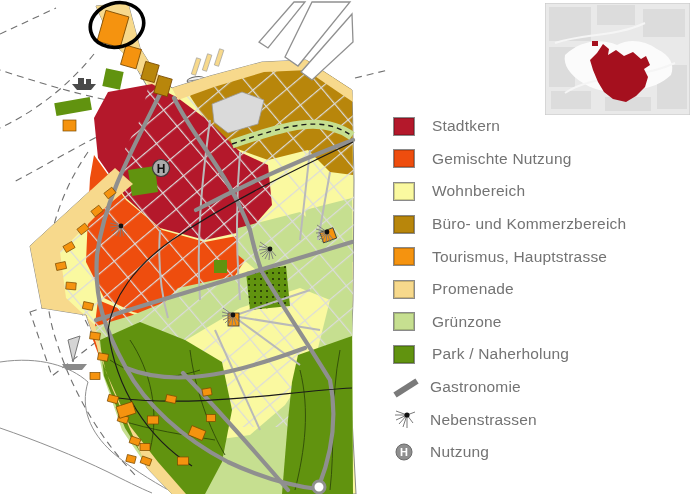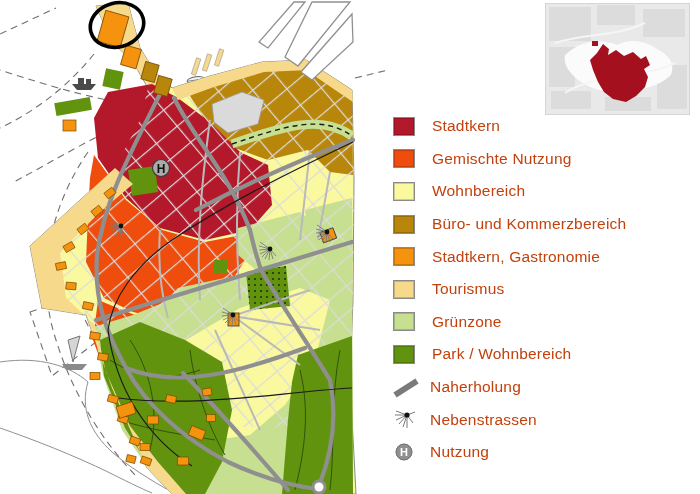--- a/index.html
+++ b/index.html
@@ -5,21 +5,21 @@
   html,body{margin:0;padding:0;background:#fff;}
   .stage{position:relative;width:700px;height:494px;background:#ffffff;overflow:hidden;
          font-family:"Liberation Sans",sans-serif;}
   .map-svg{position:absolute;left:0;top:0;}
   .inset-svg{position:absolute;left:545px;top:3px;}
   .legend{position:absolute;left:393px;top:110px;width:300px;}
   .lrow{display:flex;align-items:center;height:32.6px;gap:17px;}
   .swatch{width:20px;height:17px;border:1px solid #8a8a8a;box-shadow:inset 0 0 0 1px rgba(0,0,0,.18);
           flex:0 0 auto;}
   .licon{width:26px;height:22px;flex:0 0 auto;display:flex;align-items:center;justify-content:center;margin-right:-6px;}
-  .llabel{font-size:15.5px;color:#c2410c;white-space:nowrap;letter-spacing:.2px;}
+  .llabel{font-size:15.5px;color:#737373;white-space:nowrap;letter-spacing:.2px;}
 </style>
 </head>
 <body>
 
 <div class="stage">
 
   <svg class="map-svg" width="392" height="494" viewBox="0 0 392 494">
     <defs>
       <pattern id="ga" width="21" height="21" patternUnits="userSpaceOnUse" patternTransform="rotate(50)">
         <line x1="0" y1="0" x2="0" y2="21" stroke="#DBDBDB" stroke-width="2.4"></line>
@@ -304,42 +304,42 @@
     <div class="lrow">
       <span class="swatch" style="background: rgb(250, 249, 160);"></span>
       <span class="llabel">Wohnbereich</span>
     </div>
     <div class="lrow">
       <span class="swatch" style="background: rgb(184, 134, 11);"></span>
       <span class="llabel">Büro- und Kommerzbereich</span>
     </div>
     <div class="lrow">
       <span class="swatch" style="background: rgb(245, 147, 15);"></span>
-      <span class="llabel">Stadtkern, Gastronomie</span>
+      <span class="llabel">Tourismus, Hauptstrasse</span>
     </div>
     <div class="lrow">
       <span class="swatch" style="background: rgb(247, 217, 140);"></span>
-      <span class="llabel">Tourismus</span>
+      <span class="llabel">Promenade</span>
     </div>
     <div class="lrow">
       <span class="swatch" style="background: rgb(198, 223, 144);"></span>
       <span class="llabel">Grünzone</span>
     </div>
     <div class="lrow">
       <span class="swatch" style="background: rgb(97, 147, 15);"></span>
-      <span class="llabel">Park / Wohnbereich</span>
+      <span class="llabel">Park / Naherholung</span>
     </div>
 
     <div class="lrow">
       <span class="licon">
         <svg width="26" height="22">
             <line x1="2" y1="19" x2="24" y2="5" stroke="#7A7A7A" stroke-width="6"></line>
           </svg>
       </span>
-      <span class="llabel">Naherholung</span>
+      <span class="llabel">Gastronomie</span>
     </div>
     <div class="lrow">
       <span class="licon">
         <svg width="26" height="24" viewBox="0 0 26 24">
           <g stroke="#7a7a7a" stroke-width="1">
             <line x1="14" y1="7" x2="3" y2="3"></line>
               <line x1="14" y1="7" x2="2" y2="7"></line>
             <line x1="14" y1="7" x2="3" y2="12"></line>
               <line x1="14" y1="7" x2="6" y2="16"></line>
             <line x1="14" y1="7" x2="10" y2="19"></line>

